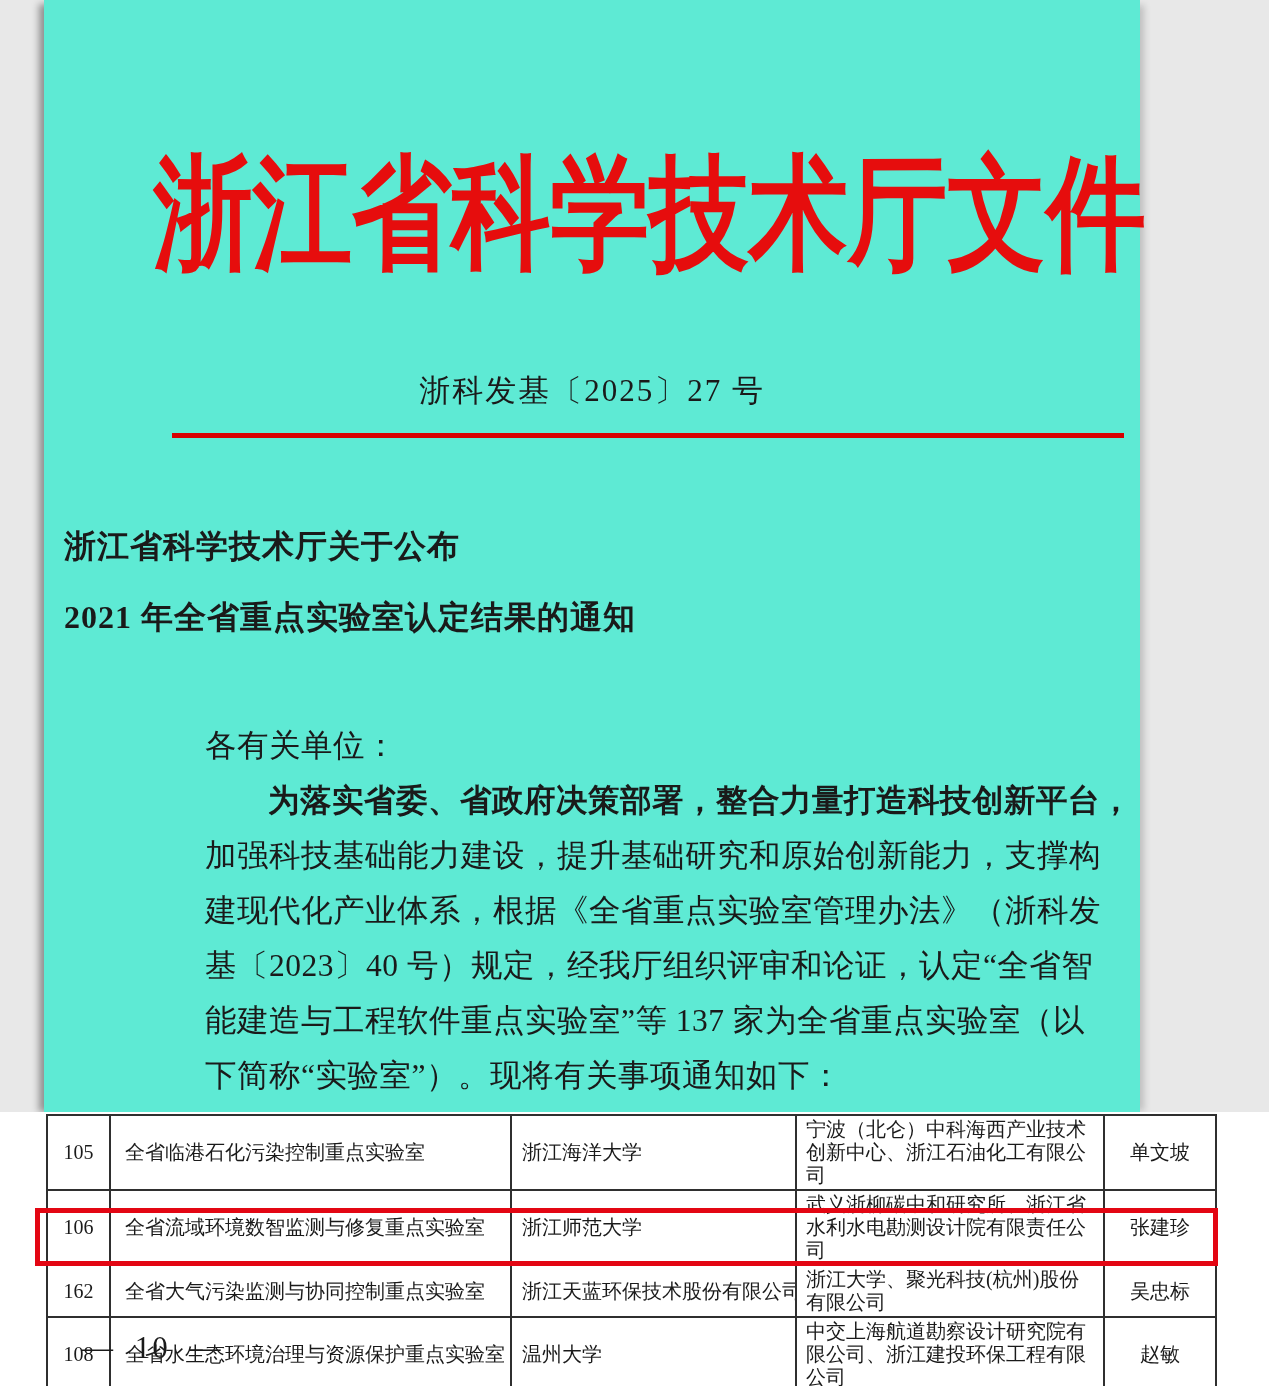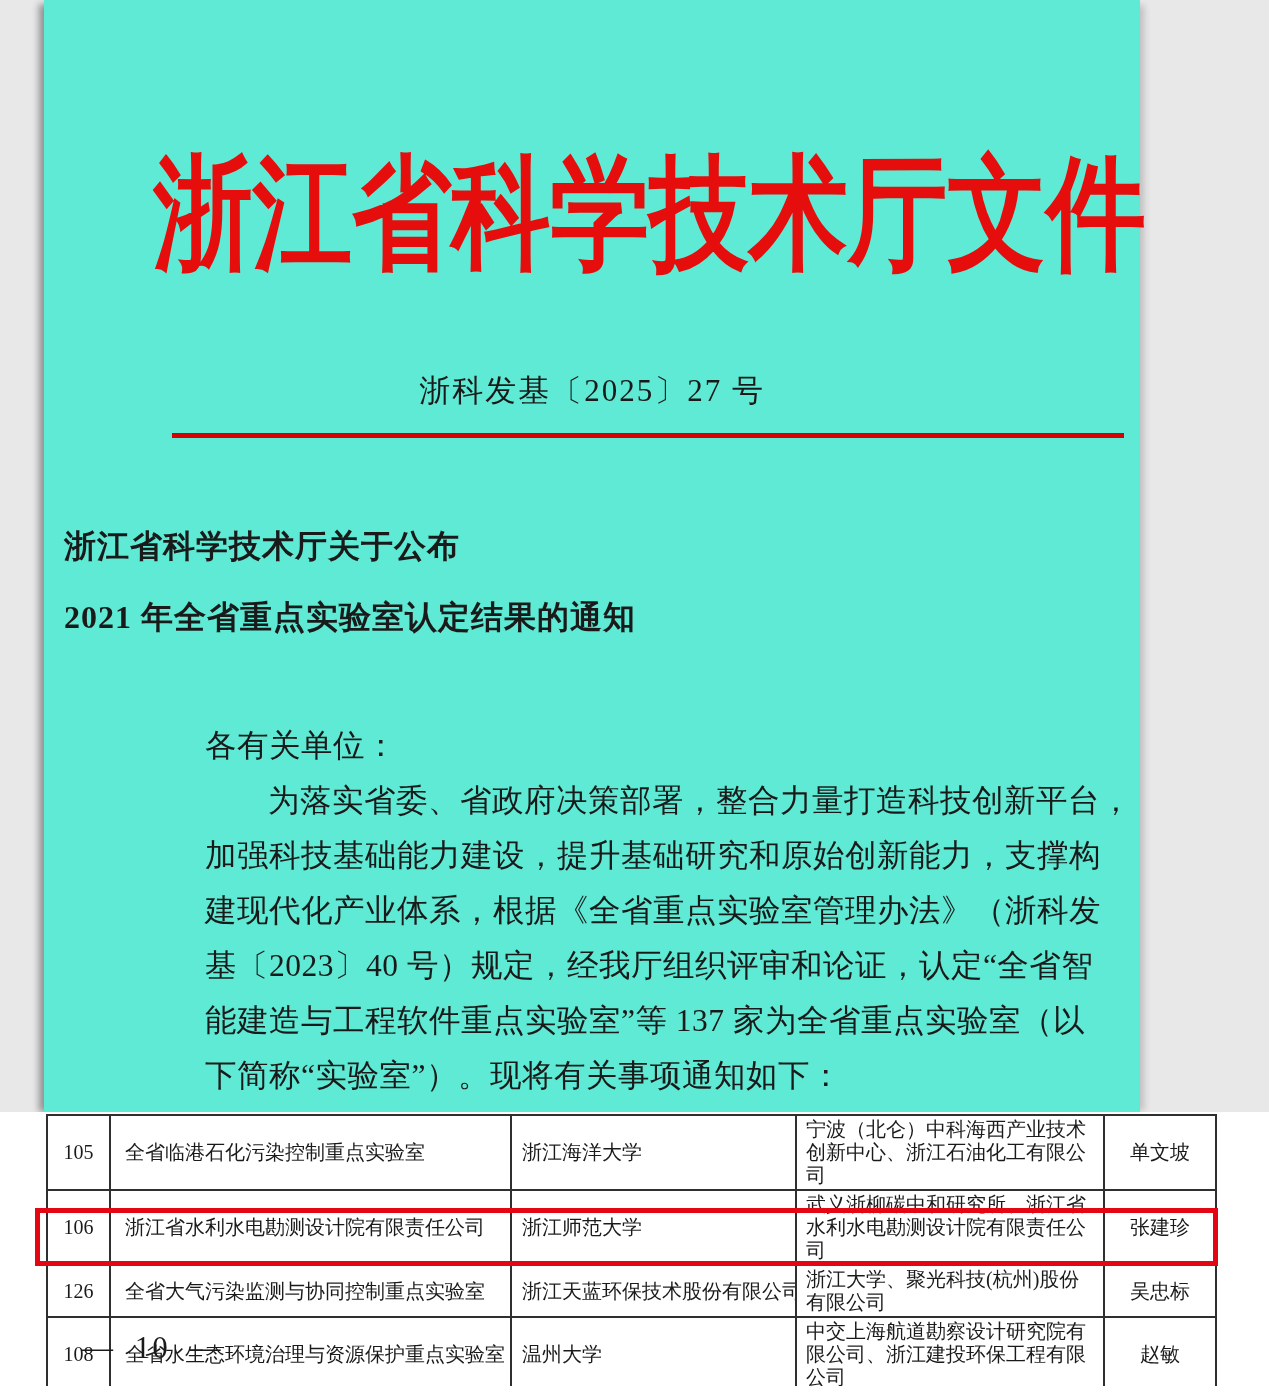--- a/index.html
+++ b/index.html
@@ -68,21 +68,21 @@
     left:161px; top:718px;
     width:892px;
   }
   .body-line{
     font-size:31.5px;
     line-height:55px;
     height:55px;
     letter-spacing:0.5px;
     white-space:nowrap;
   }
-  .body-line.indent{padding-left:63px;}
+  .body-line.indent{padding-left:63px;font-weight:bold;}
   
   .table-section{
     position:absolute;
     left:0; top:1112px;
     width:1269px; height:274px;
     background:#ffffff;
   }
   table.results{
     position:absolute;
     left:46px; top:2px;
@@ -141,27 +141,27 @@
     <tbody>
       <tr>
         <td class="c-no">105</td>
         <td class="c-lab">全省临港石化污染控制重点实验室</td>
         <td class="c-inst">浙江海洋大学</td>
         <td class="c-part">宁波（北仑）中科海西产业技术创新中心、浙江石油化工有限公司</td>
         <td class="c-person">单文坡</td>
       </tr>
       <tr>
         <td class="c-no">106</td>
-        <td class="c-lab">浙江省水利水电勘测设计院有限责任公司</td>
+        <td class="c-lab">全省流域环境数智监测与修复重点实验室</td>
         <td class="c-inst">浙江师范大学</td>
         <td class="c-part">武义浙柳碳中和研究所、浙江省水利水电勘测设计院有限责任公司</td>
         <td class="c-person">张建珍</td>
       </tr>
       <tr>
-        <td class="c-no">126</td>
+        <td class="c-no">162</td>
         <td class="c-lab">全省大气污染监测与协同控制重点实验室</td>
         <td class="c-inst">浙江天蓝环保技术股份有限公司</td>
         <td class="c-part">浙江大学、聚光科技(杭州)股份有限公司</td>
         <td class="c-person">吴忠标</td>
       </tr>
       <tr>
         <td class="c-no">108</td>
         <td class="c-lab">全省水生态环境治理与资源保护重点实验室</td>
         <td class="c-inst">温州大学</td>
         <td class="c-part">中交上海航道勘察设计研究院有限公司、浙江建投环保工程有限公司</td>

